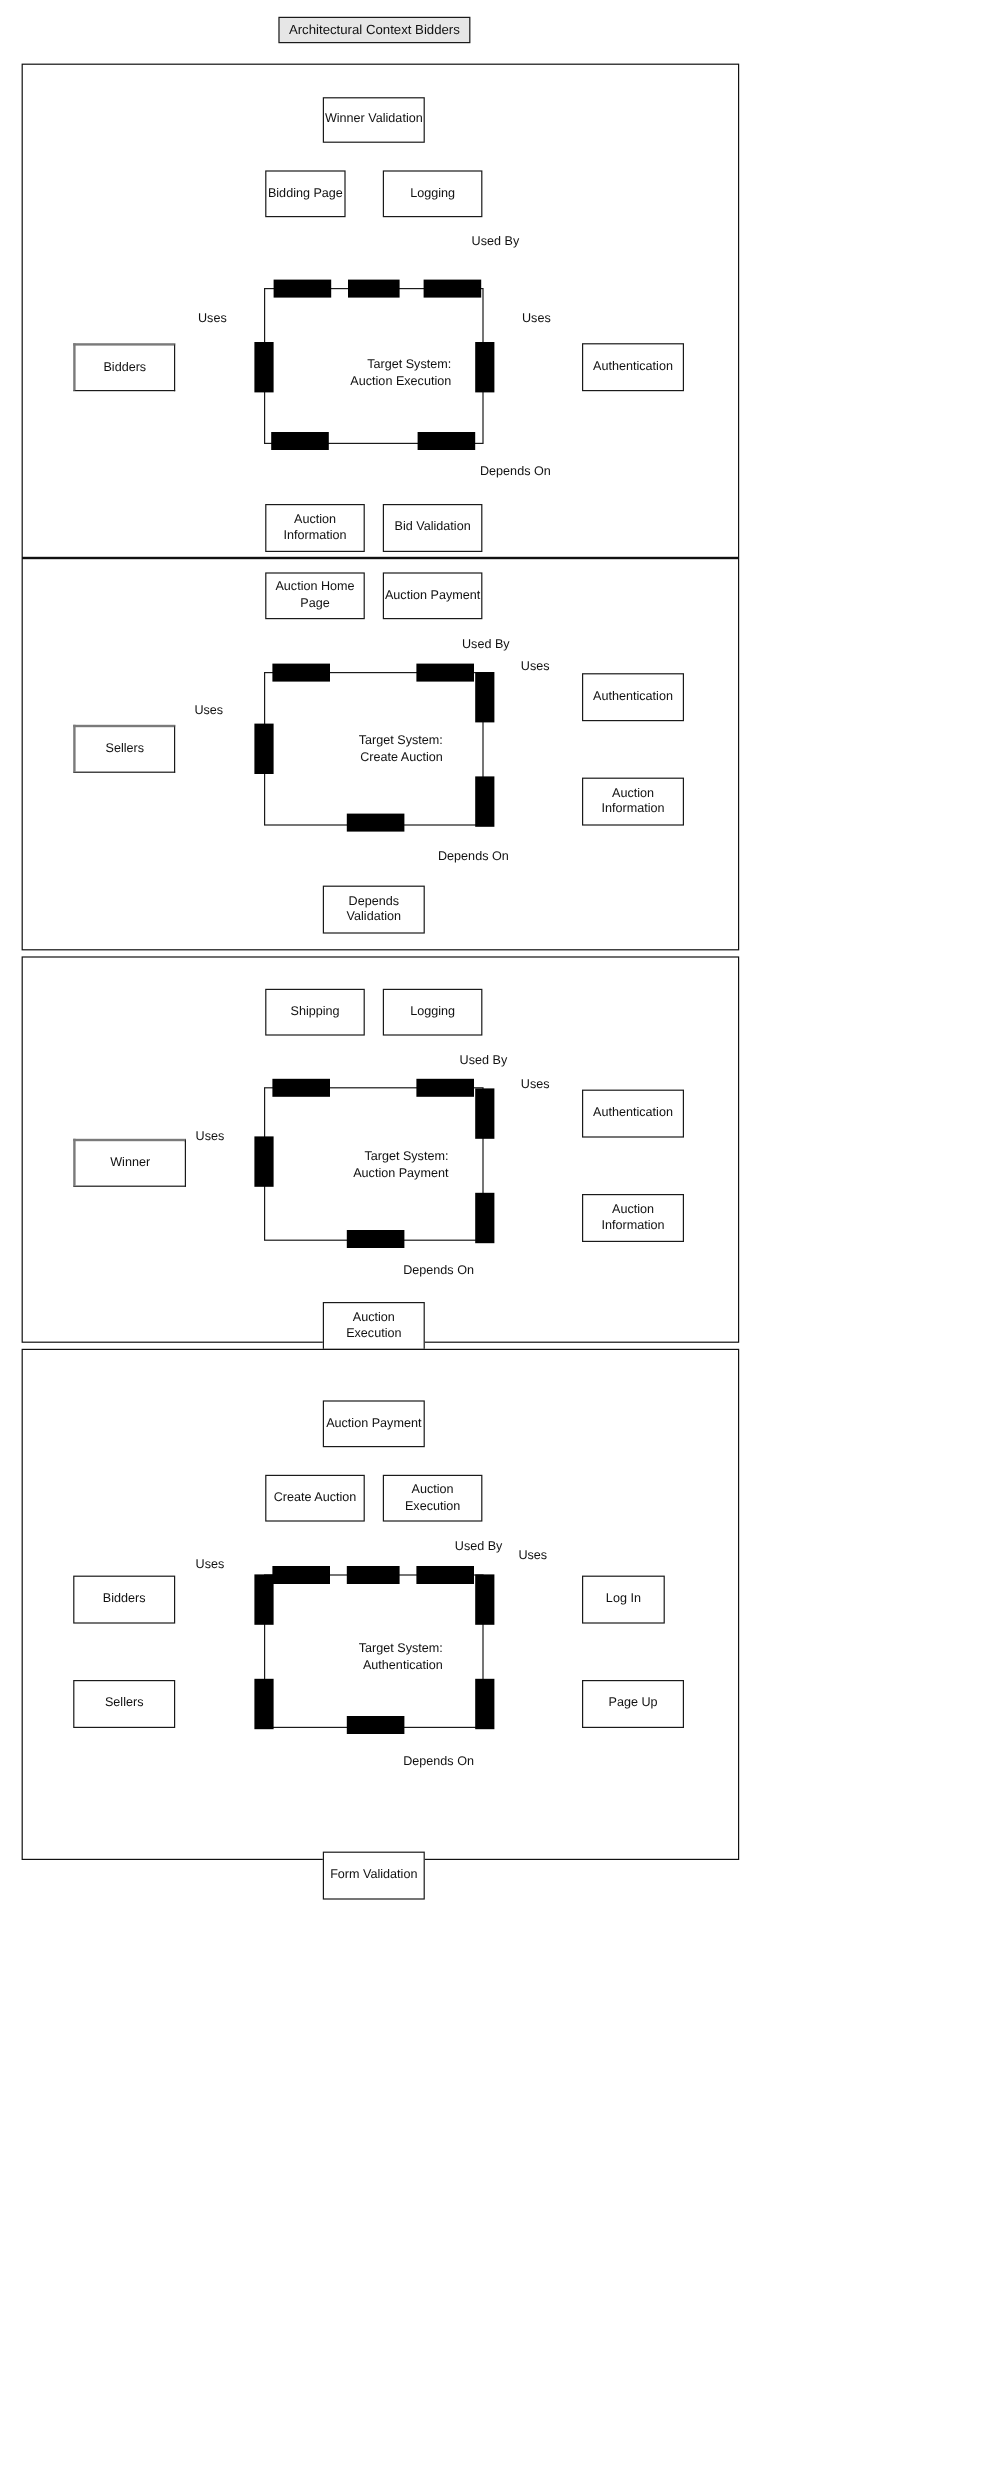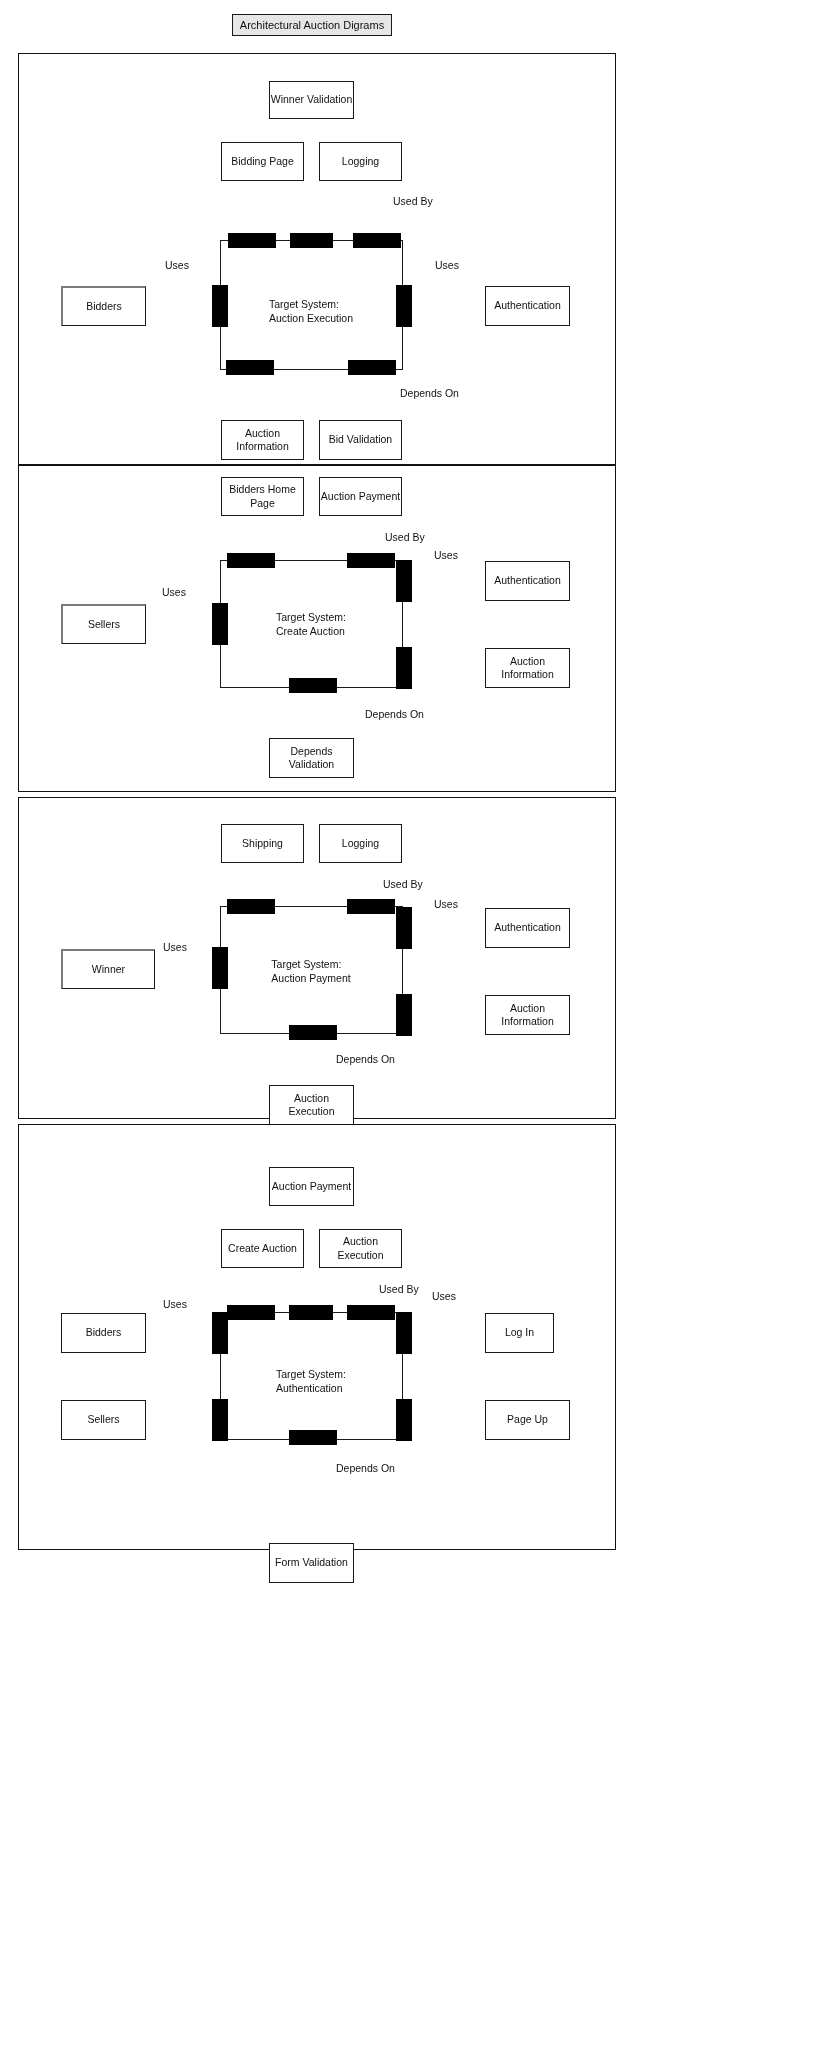--- a/index.html
+++ b/index.html
@@ -66,24 +66,25 @@
   .tsys {
     position: absolute;
     box-sizing: border-box;
     border: 1px solid #1a1a1a;
     background: transparent;
   }
   .tsys-label {
     position: absolute;
     font-size: 10.5px;
     color: #111111;
-    text-align: left;
+    text-align: right;
     line-height: 1.35;
     white-space: pre-line;
     transform: translate(-50%, -50%);
+    margin-left: 23px;
   }
 
   
   .port {
     position: absolute;
     background: #000000;
   }
 
   
   .rlabel {
@@ -102,21 +103,21 @@
     height: 2071px;
     pointer-events: none;
   }
   .wires line, .wires path { stroke: #111111; stroke-width: 1.1; fill: none; }
 </style>
 </head>
 <body>
 
 <div id="page">
 
-  <div class="title-chip">Architectural Auction Digrams</div>
+  <div class="title-chip">Architectural Context Bidders</div>
 
   <svg class="wires" viewBox="0 0 832 2071">
     <defs>
       <marker id="ah" markerWidth="9" markerHeight="9" refX="8" refY="3" orient="auto" markerUnits="strokeWidth">
         <path d="M0,0 L8,3 L0,6 z" fill="#111111"></path>
       </marker>
       <marker id="ahs" markerWidth="9" markerHeight="9" refX="1" refY="3" orient="auto" markerUnits="strokeWidth">
         <path d="M8,0 L0,3 L8,6 z" fill="#111111"></path>
       </marker>
     </defs>
@@ -170,21 +171,21 @@
     <line x1="411" y1="1333" x2="482" y2="1333" marker-end="url(#ah)" marker-start="url(#ahs)"></line>
 
     <line x1="411" y1="1420" x2="482" y2="1420" marker-end="url(#ah)" marker-start="url(#ahs)"></line>
 
     <line x1="311" y1="1445" x2="311" y2="1489" marker-end="url(#ah)"></line>
   </svg>
 
   <div class="panel" style="top:53px;height:412px;"></div>
 
   <div class="ebox" style="left:269px;top:81px;width:85px;height:38px;">Winner Validation</div>
-  <div class="ebox" style="left:221px;top:142px;width:83px;height:39px;">Bidding Page</div>
+  <div class="ebox" style="left:221px;top:142px;width:67px;height:39px;">Bidding Page</div>
   <div class="ebox" style="left:319px;top:142px;width:83px;height:39px;">Logging</div>
 
   <div class="tsys" style="left:220px;top:240px;width:183px;height:130px;"></div>
   <div class="tsys-label" style="left:311px;top:311px;">Target System:
 Auction Execution</div>
 
   <div class="port" style="left:228px;top:233px;width:48px;height:15px;"></div>
   <div class="port" style="left:290px;top:233px;width:43px;height:15px;"></div>
   <div class="port" style="left:353px;top:233px;width:48px;height:15px;"></div>
   <div class="port" style="left:212px;top:285px;width:16px;height:42px;"></div>
@@ -198,21 +199,21 @@
   <div class="ebox" style="left:221px;top:420px;width:83px;height:40px;">Auction Information</div>
   <div class="ebox" style="left:319px;top:420px;width:83px;height:40px;">Bid Validation</div>
 
   <div class="rlabel" style="left:393px;top:195px;">Used By</div>
   <div class="rlabel" style="left:165px;top:259px;">Uses</div>
   <div class="rlabel" style="left:435px;top:259px;">Uses</div>
   <div class="rlabel" style="left:400px;top:387px;">Depends On</div>
 
   <div class="panel" style="top:465px;height:327px;"></div>
 
-  <div class="ebox" style="left:221px;top:477px;width:83px;height:39px;">Bidders Home Page</div>
+  <div class="ebox" style="left:221px;top:477px;width:83px;height:39px;">Auction Home Page</div>
   <div class="ebox" style="left:319px;top:477px;width:83px;height:39px;">Auction Payment</div>
 
   <div class="tsys" style="left:220px;top:560px;width:183px;height:128px;"></div>
   <div class="tsys-label" style="left:311px;top:624px;">Target System:
 Create Auction</div>
 
   <div class="port" style="left:227px;top:553px;width:48px;height:15px;"></div>
   <div class="port" style="left:347px;top:553px;width:48px;height:15px;"></div>
   <div class="port" style="left:212px;top:603px;width:16px;height:42px;"></div>
   <div class="port" style="left:396px;top:560px;width:16px;height:42px;"></div>

